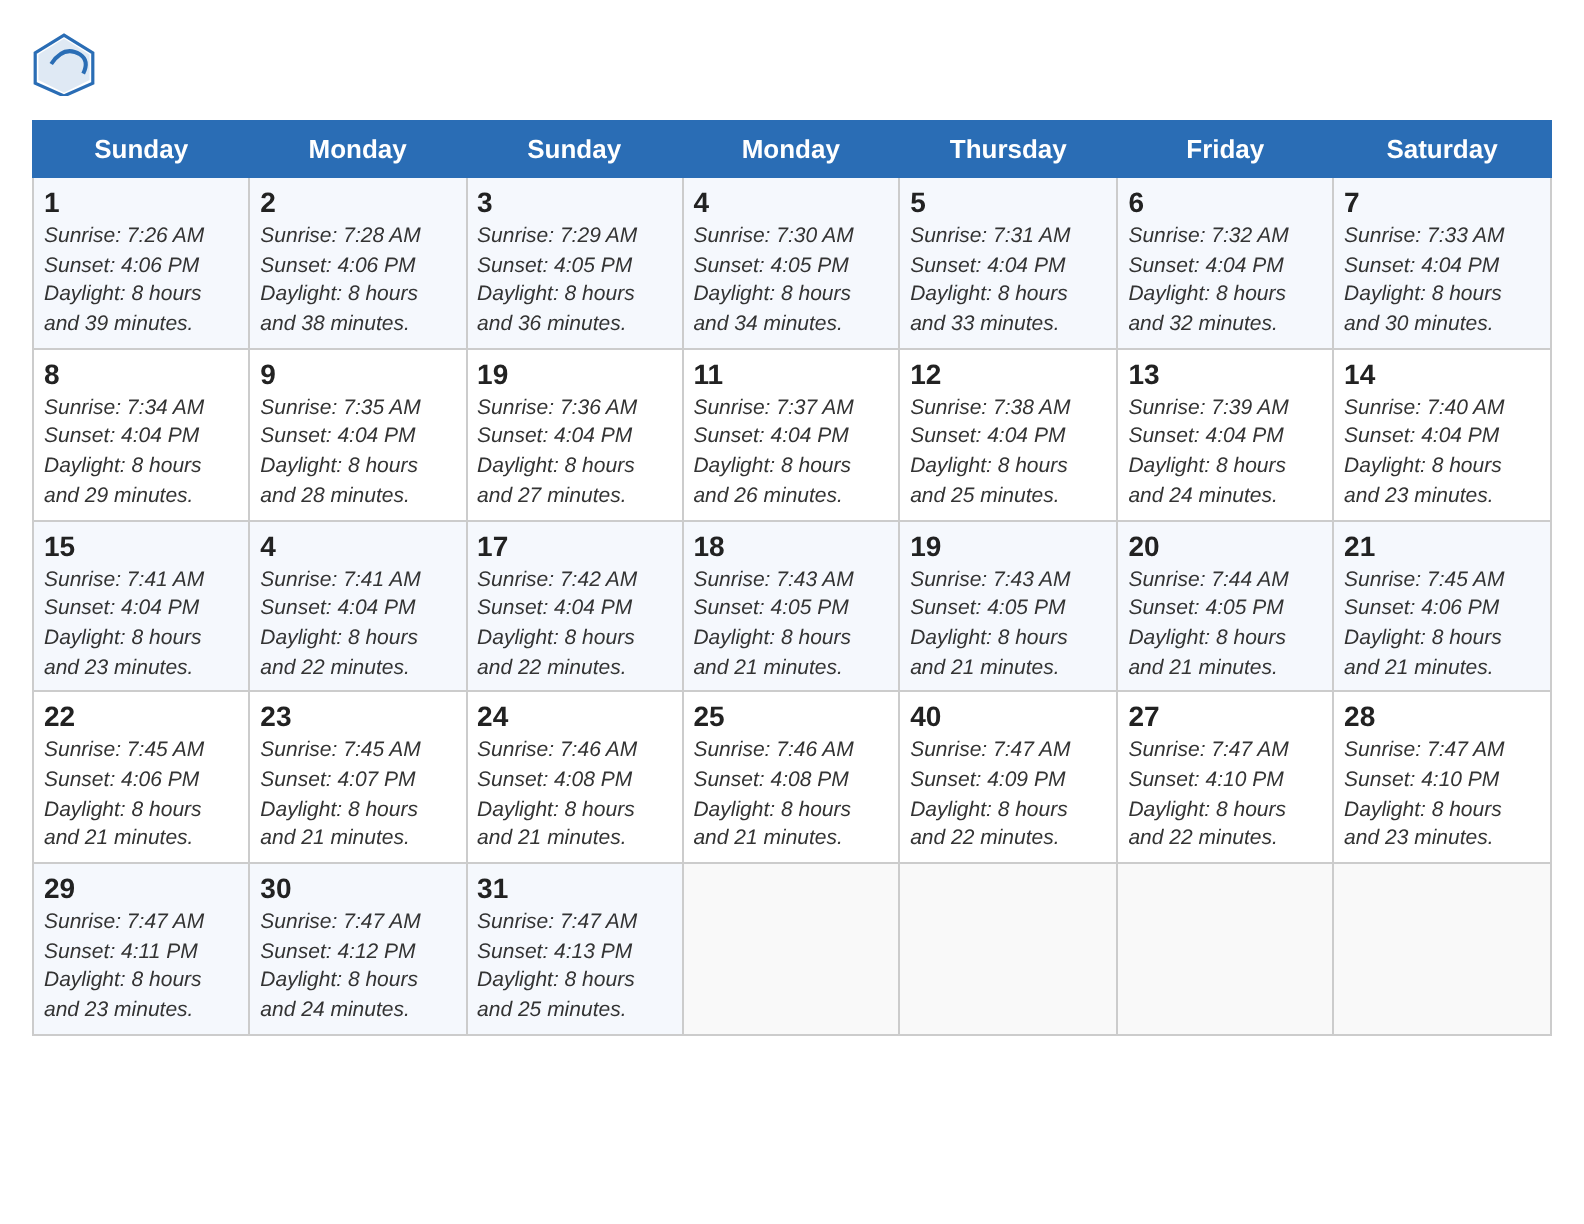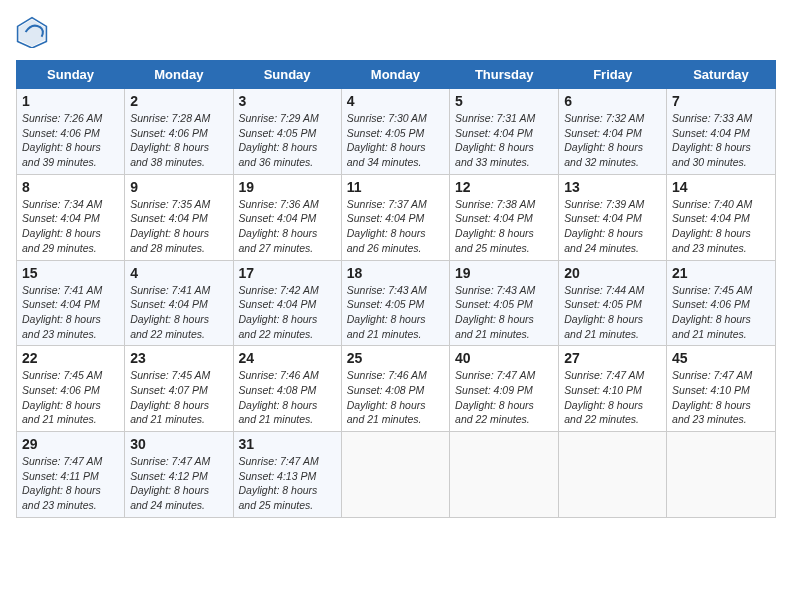--- a/index.html
+++ b/index.html
@@ -235,21 +235,21 @@
         </td>
         <td>
           <span class="day-num">40</span>
           <div class="day-info">Sunrise: 7:47 AM<br>Sunset: 4:09 PM<br>Daylight: 8 hours and 22 minutes.</div>
         </td>
         <td>
           <span class="day-num">27</span>
           <div class="day-info">Sunrise: 7:47 AM<br>Sunset: 4:10 PM<br>Daylight: 8 hours and 22 minutes.</div>
         </td>
         <td>
-          <span class="day-num">45</span>
+          <span class="day-num">28</span>
           <div class="day-info">Sunrise: 7:47 AM<br>Sunset: 4:10 PM<br>Daylight: 8 hours and 23 minutes.</div>
         </td>
       </tr>
       <tr>
         <td>
           <span class="day-num">29</span>
           <div class="day-info">Sunrise: 7:47 AM<br>Sunset: 4:11 PM<br>Daylight: 8 hours and 23 minutes.</div>
         </td>
         <td>
           <span class="day-num">30</span>

